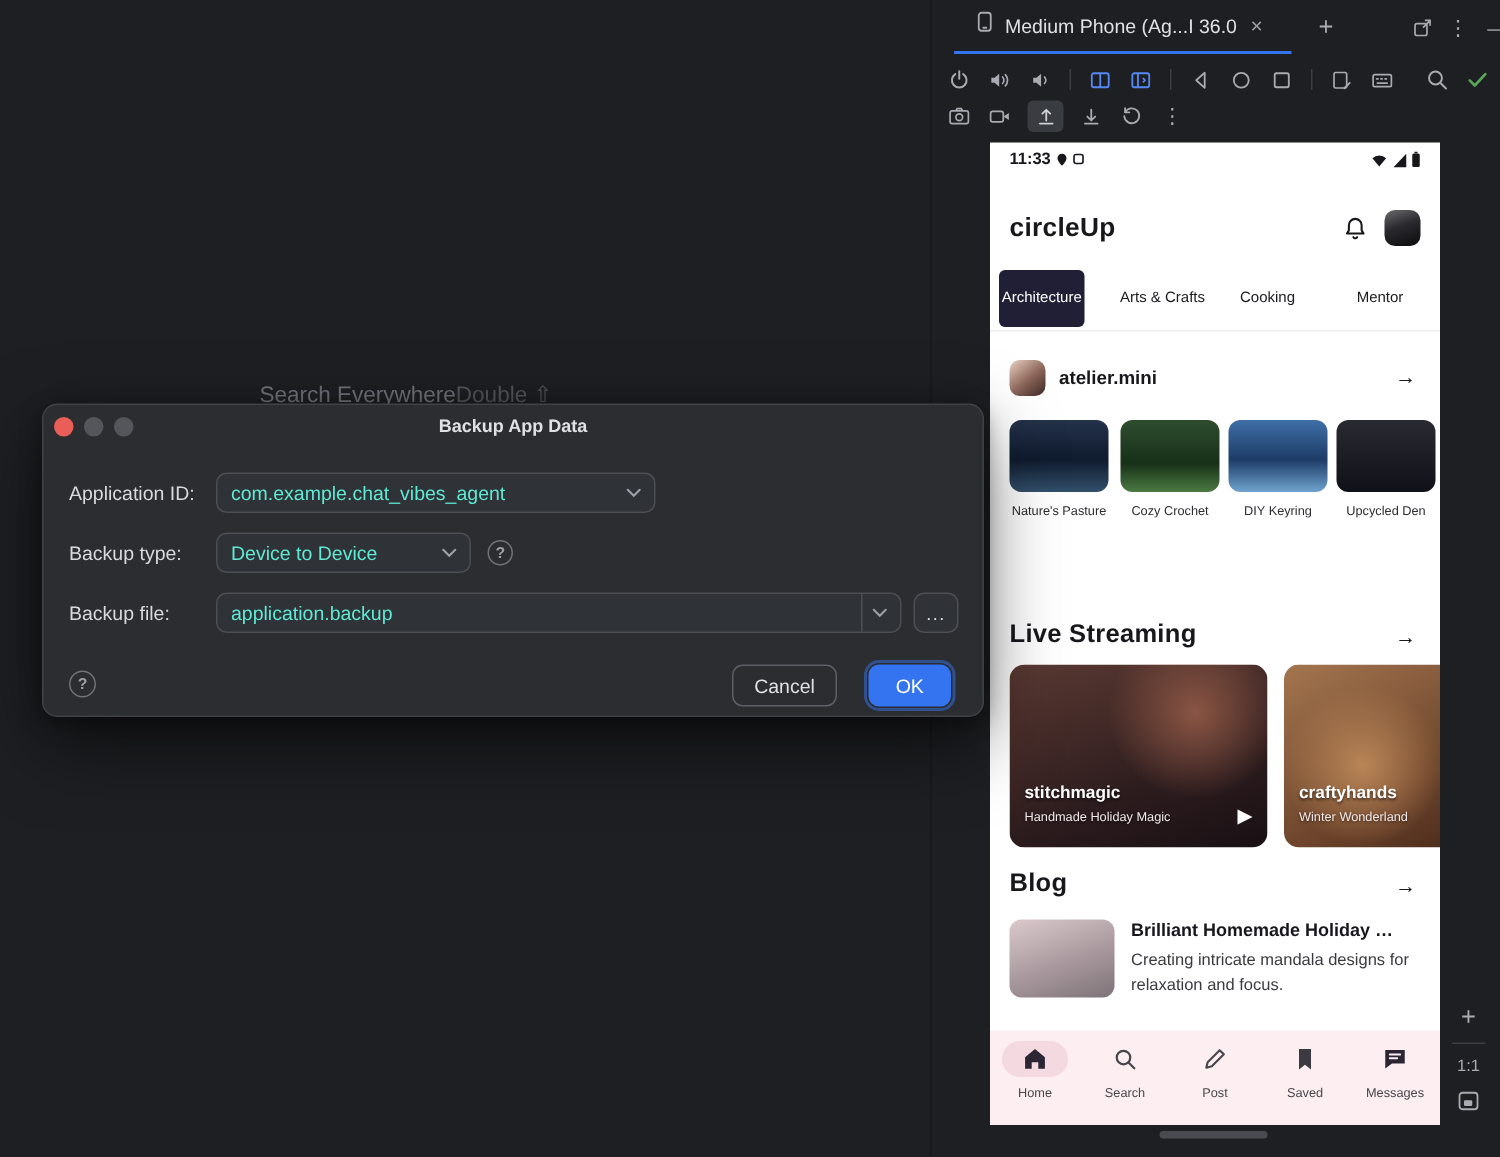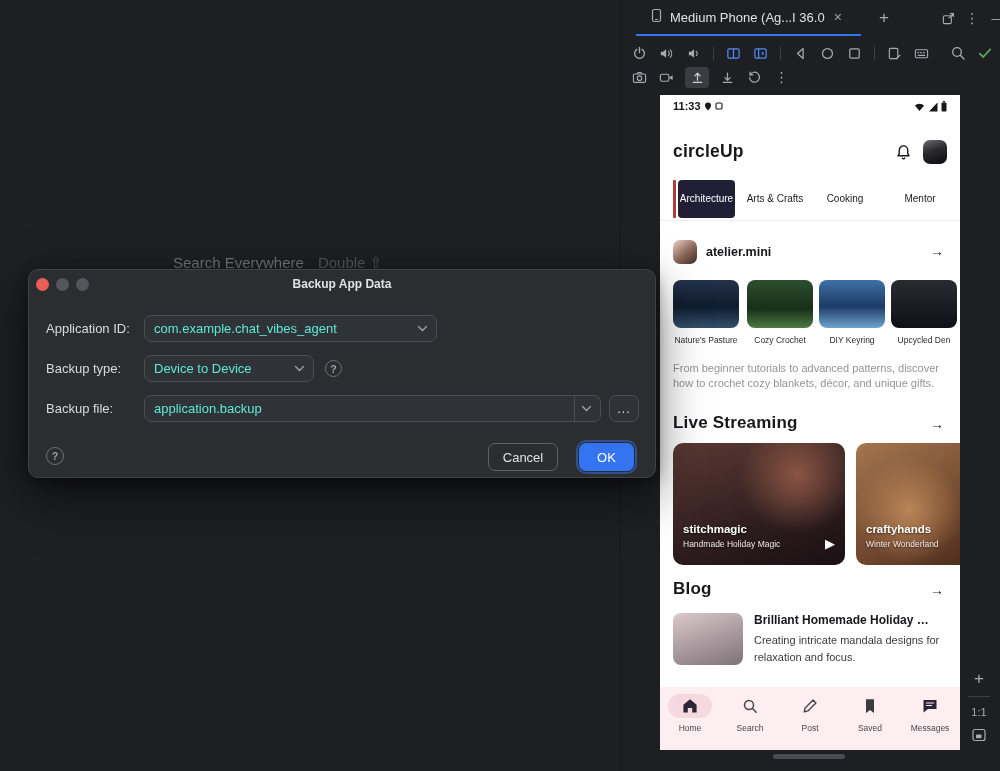--- a/index.html
+++ b/index.html
@@ -1,21 +1,21 @@
 <!DOCTYPE html>
 <html><head>
 <meta charset="utf-8">
 <style>
   *{margin:0;padding:0;box-sizing:border-box}
   html,body{width:1000px;height:771px}
   body{position:relative;background:#1e1f22;font-family:"Liberation Sans",sans-serif;overflow:hidden;-webkit-font-smoothing:antialiased}
 
   
   .search-hint{position:absolute;left:173px;top:254px;font-size:15px;color:#70737a;z-index:1;white-space:nowrap}
-  .search-hint .dim{color:#53565c;margin-left:14px}
+  .search-hint .dim{color:#53565c;}
 
   
   .emu{position:absolute;left:620px;top:0;width:380px;height:771px;background:#1e1f22;border-left:1px solid #17181b;z-index:2}
   .tabstrip{position:absolute;left:15px;top:0;width:380px;height:36px}
   .emu-tab{position:absolute;left:0;top:0;width:225px;height:36px;display:flex;align-items:center;gap:7px;padding:0 8px 0 14px;border-bottom:2px solid #3574f0;cursor:default}
   .emu-tab .title{font-size:13px;color:#dfe1e5;white-space:nowrap;overflow:hidden}
   .tab-close{color:#9da0a8;font-size:14px;line-height:14px;margin-left:2px}
   .tab-plus{position:absolute;left:236px;top:6px;width:24px;height:24px;color:#a8abb2;font-size:17px;text-align:center;line-height:23px;border-radius:4px}
   .win-ico{position:absolute;top:8px;width:20px;height:20px;display:flex;align-items:center;justify-content:center;color:#a8abb2}
   .kebab-txt{font-size:14px;color:#a8abb2;letter-spacing:0}
@@ -37,21 +37,21 @@
   .phone{position:absolute;left:39px;top:95px;width:300px;height:655px;background:#fff;overflow:hidden;color:#17171c}
   .pstatus{position:absolute;left:0;top:0;width:100%;height:24px}
   .ptime{position:absolute;left:13px;top:5px;font-size:11px;font-weight:bold;display:flex;align-items:center;gap:3px}
   .pstat-ico{position:absolute;right:13px;top:6px;display:flex;gap:3px;align-items:center}
   .ptitle{position:absolute;left:13px;top:46px;font-size:17.5px;font-weight:bold;letter-spacing:.2px}
   .pbell{position:absolute;right:48px;top:49px}
   .pavatar{position:absolute;right:13px;top:45px;width:24px;height:24px;border-radius:7px;background:linear-gradient(160deg,#6b6b70 0%,#2a2a2e 45%,#0b0b0d 100%)}
 
   .ptabs{position:absolute;left:0;top:82px;width:100%;height:44px;border-bottom:1px solid #ededf0}
   .tab-accent{position:absolute;left:13px;top:3px;width:3px;height:38px;background:#b23c35;border-radius:1px}
-  .chip-active{position:absolute;left:18px;top:3px;width:57px;height:38px;background:#211f36;border-radius:4px;color:#fff;font-size:10px;line-height:1.35;display:flex;align-items:center;justify-content:center;text-align:center;padding:2px 4px}
+  .chip-active{position:absolute;left:6px;top:3px;width:57px;height:38px;background:#211f36;border-radius:4px;color:#fff;font-size:10px;line-height:1.35;display:flex;align-items:center;justify-content:center;text-align:center;padding:2px 4px}
   .chip{position:absolute;top:3px;height:38px;font-size:10px;line-height:1.35;display:flex;align-items:center;justify-content:center;text-align:center;color:#1b1b1f}
 
   .prow{position:absolute;left:0;top:145px;width:100%;height:30px}
   .prow .av{position:absolute;left:13px;top:0;width:24px;height:24px;border-radius:7px;background:linear-gradient(140deg,#ecd3c6 0%,#8a6458 55%,#3c2a26 100%)}
   .prow .nm{position:absolute;left:46px;top:5px;font-size:12.5px;font-weight:bold}
   .arr{color:#1b1b1f;font-size:14px}
   .prow .arr{position:absolute;right:16px;top:3px}
 
   .pcard{position:absolute;top:185px;width:66px;height:48px;border-radius:8px}
   .pcard-lbl{position:absolute;top:240px;width:72px;text-align:center;font-size:8.5px;color:#2c2c31;white-space:nowrap;overflow:hidden}
@@ -289,21 +289,20 @@
 
     <div class="pcard" style="left:13px;background:linear-gradient(180deg,#24324a,#0f1b2e 55%,#33506b)"></div>
     <div class="pcard" style="left:87px;background:linear-gradient(180deg,#2e4d2f,#173018 60%,#4c7a43)"></div>
     <div class="pcard" style="left:159px;background:linear-gradient(180deg,#3f6fa8,#1d3c66 55%,#6fa3cf)"></div>
     <div class="pcard" style="left:231px;background:linear-gradient(180deg,#2a2a33,#101018)"></div>
     <div class="pcard-lbl" style="left:10px">Nature's Pasture</div>
     <div class="pcard-lbl" style="left:84px">Cozy Crochet</div>
     <div class="pcard-lbl" style="left:156px">DIY Keyring</div>
     <div class="pcard-lbl" style="left:228px">Upcycled Den</div>
 
-    <div class="pdesc">From beginner tutorials to advanced patterns, discover how to crochet cozy blankets, décor, and unique gifts.</div>
 
     <div class="phead" style="top:318px">Live Streaming</div>
     <div class="phead-arr" style="top:321px">→</div>
 
     <div class="stream" style="left:13px;width:172px;background:radial-gradient(circle at 72% 26%,#8a5544 0%,rgba(0,0,0,0) 38%),linear-gradient(160deg,#5b3a33,#2b1b1d 65%,#191014)">
       <span class="nm">stitchmagic</span>
       <span class="sub">Handmade Holiday Magic</span>
       <span class="play">▶</span>
     </div>
     <div class="stream" style="left:196px;width:150px;background:radial-gradient(circle at 35% 55%,#b98557 0%,rgba(0,0,0,0) 45%),linear-gradient(150deg,#a4764f,#6e452c 60%,#402417)">

